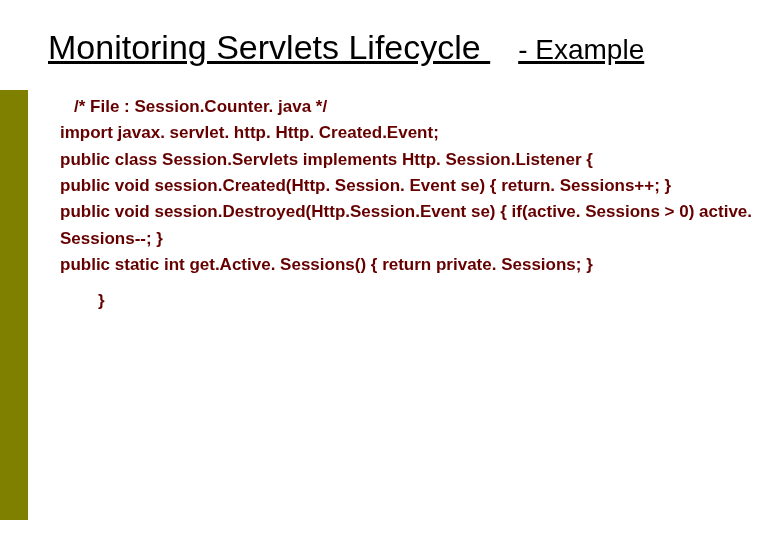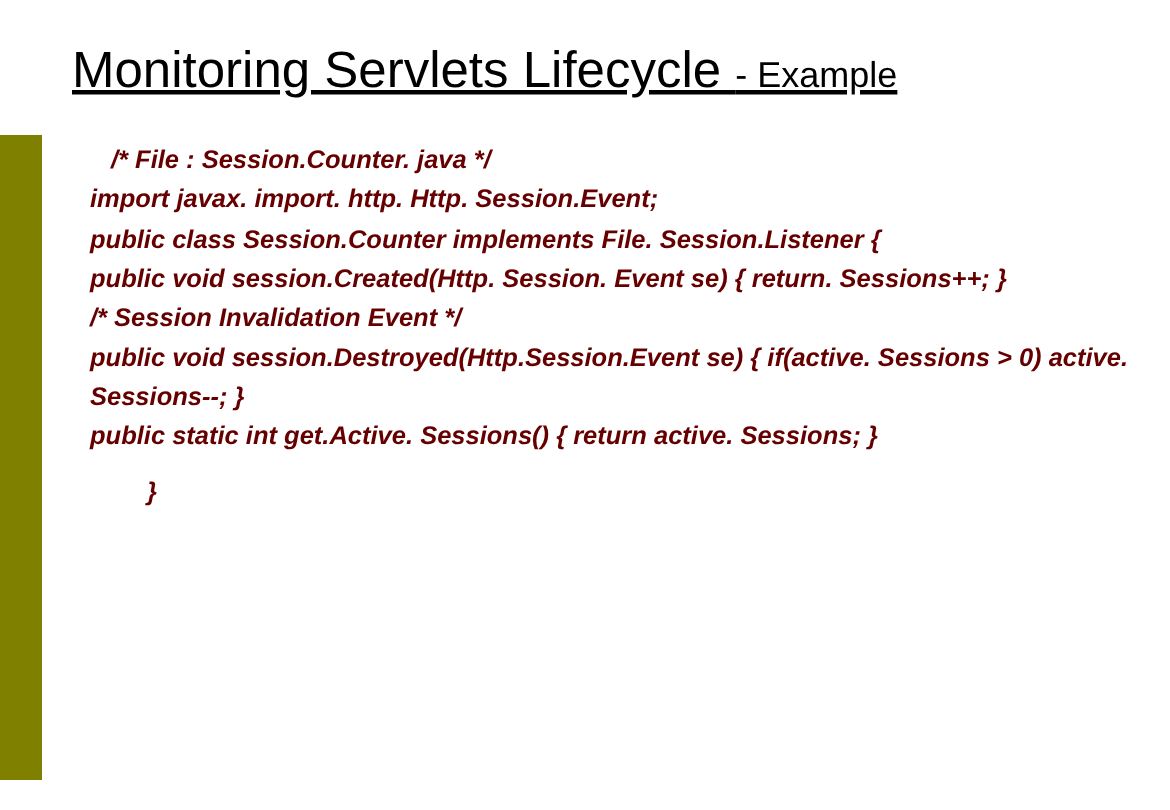--- a/index.html
+++ b/index.html
@@ -29,36 +29,36 @@
     position: absolute;
     left: 48px;
     top: 28px;
     font-size: 34px;
     color: #000000;
     text-decoration: underline;
     letter-spacing: 0px;
     white-space: nowrap;
   }
   .title .ex {
-    font-size: 24px;
+    font-size: 28px;
+    margin-left: 28px;
   }
   .code {
     position: absolute;
     left: 60px;
     top: 94px;
     width: 700px;
     color: #660000; 
     font-family: Verdana, Arial, sans-serif;
     font-size: 17px;
     font-weight: bold;
     line-height: 1.55;
   }
   .code .line {
     display: block;
-    font-style: italic;
   }
   .code .first {
     padding-left: 14px;
   }
   .code .indent {
     padding-left: 38px;
   }
   .code .close {
     margin-top: 10px;
   }
@@ -68,21 +68,20 @@
 
 <div class="slide">
   <div class="side-bar"></div>
 
   <div class="title">
     <span>Monitoring Servlets Lifecycle </span><span class="ex">- Example</span>
   </div>
 
   <div class="code">
     <span class="line first">/* File : Session.Counter. java */</span>
-    <span class="line">import javax. import. http. Http. Session.Event;</span>
-    <span class="line">public class Session.Counter implements File. Session.Listener {</span>
+    <span class="line">import javax. servlet. http. Http. Created.Event;</span>
+    <span class="line">public class Session.Servlets implements Http. Session.Listener {</span>
     <span class="line">public void session.Created(Http. Session. Event se) { return. Sessions++; }</span>
-    <span class="line">/* Session Invalidation Event */</span>
     <span class="line">public void session.Destroyed(Http.Session.Event se) { if(active. Sessions &gt; 0) active. Sessions--; }</span>
-    <span class="line">public static int get.Active. Sessions() { return active. Sessions; }</span>
+    <span class="line">public static int get.Active. Sessions() { return private. Sessions; }</span>
     <span class="line indent close">}</span>
   </div>
 </div>
 
 </body></html>

